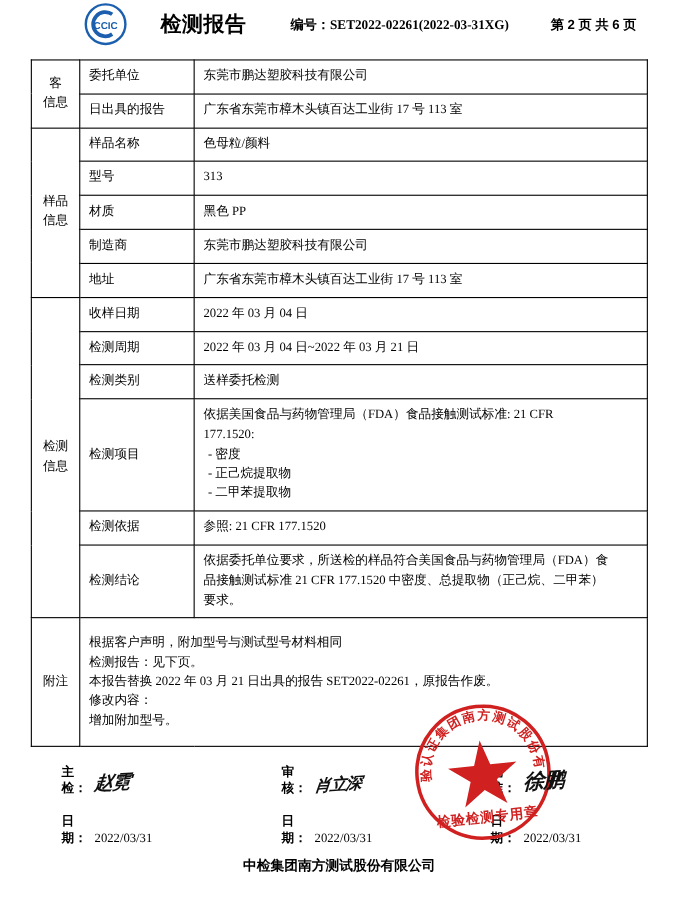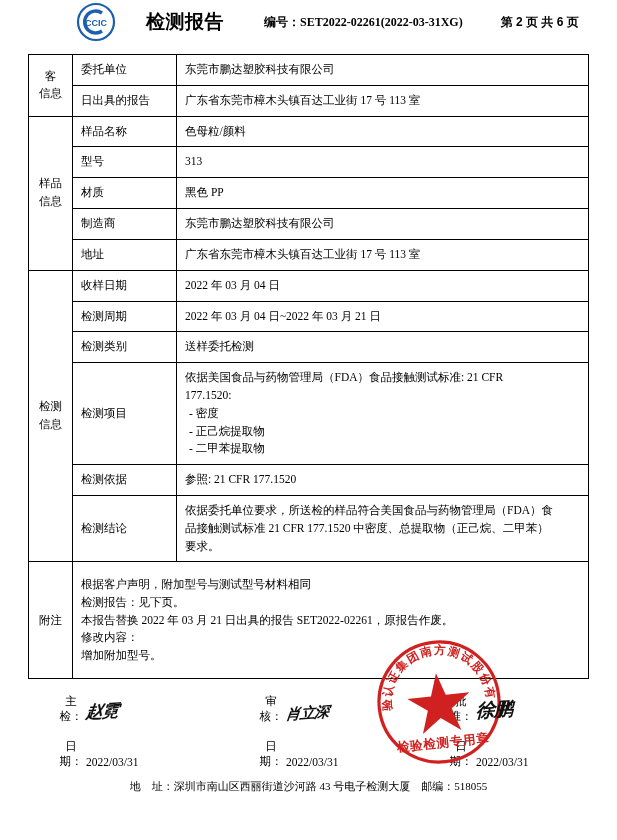--- a/index.html
+++ b/index.html
@@ -127,24 +127,25 @@
     align-items: flex-end;
     height: 45px;
     font-size: 11.5px;
   }
   .sign-cell {
     display: flex;
     align-items: flex-end;
   }
   .sign-label {
     width: 58px;
-    text-align: center;
+    text-align: left;
     padding-left: 28px;
     box-sizing: border-box;
     font-size: 11.5px;
+    font-weight: bold;
   }
   .sign-value {
     font-size: 11.5px;
     padding-bottom: 1px;
   }
   .sig-script {
     font-family: "Liberation Serif", serif;
     font-style: italic;
     font-weight: bold;
     font-size: 17px;
@@ -361,18 +362,16 @@
         <span class="sign-value">2022/03/31</span>
       </div>
       <div class="sign-cell" style="width:170px">
         <span class="sign-label">日期：</span>
         <span class="sign-value">2022/03/31</span>
       </div>
     </div>
   </div>
 
   <div class="footer">
-    <div>
-      <span>地　址：</span><span>深圳市南山区西丽街道沙河路 43 号电子检测大厦　邮编：518055</span>
-    </div>
+    <div class="company">中检集团南方测试股份有限公司</div>
   </div>
 
 </div>
 
 </body></html>

